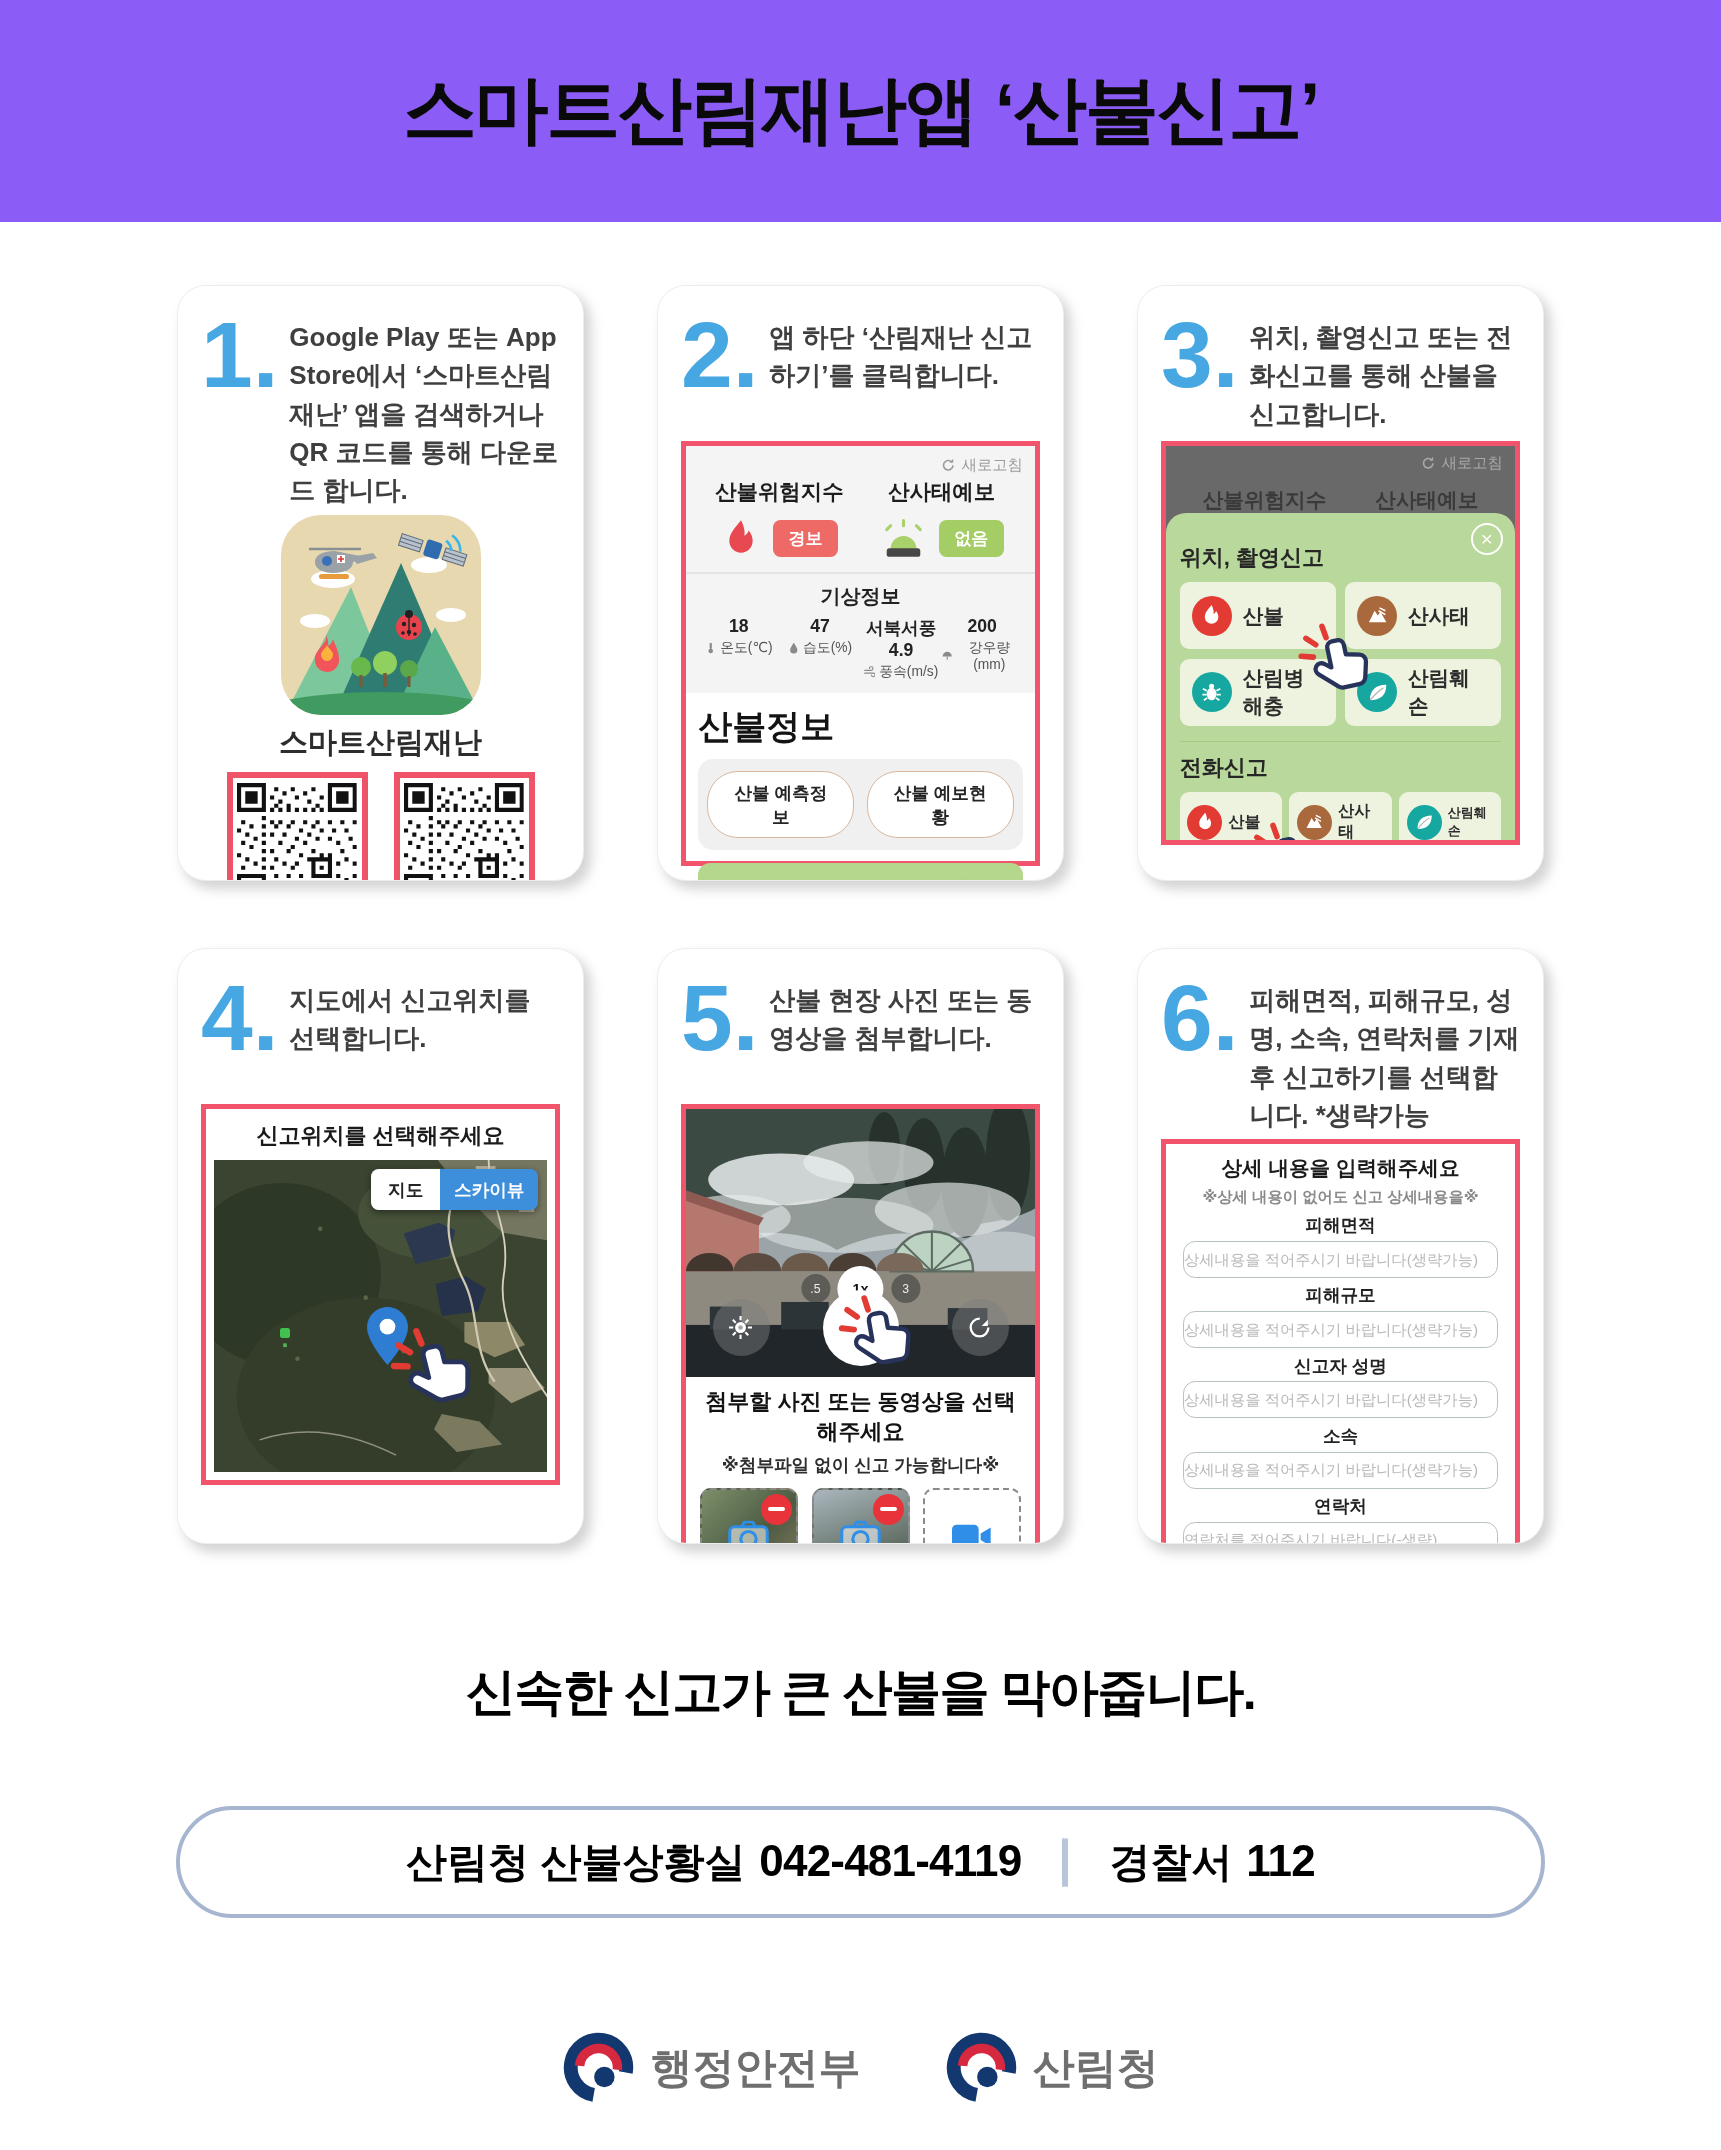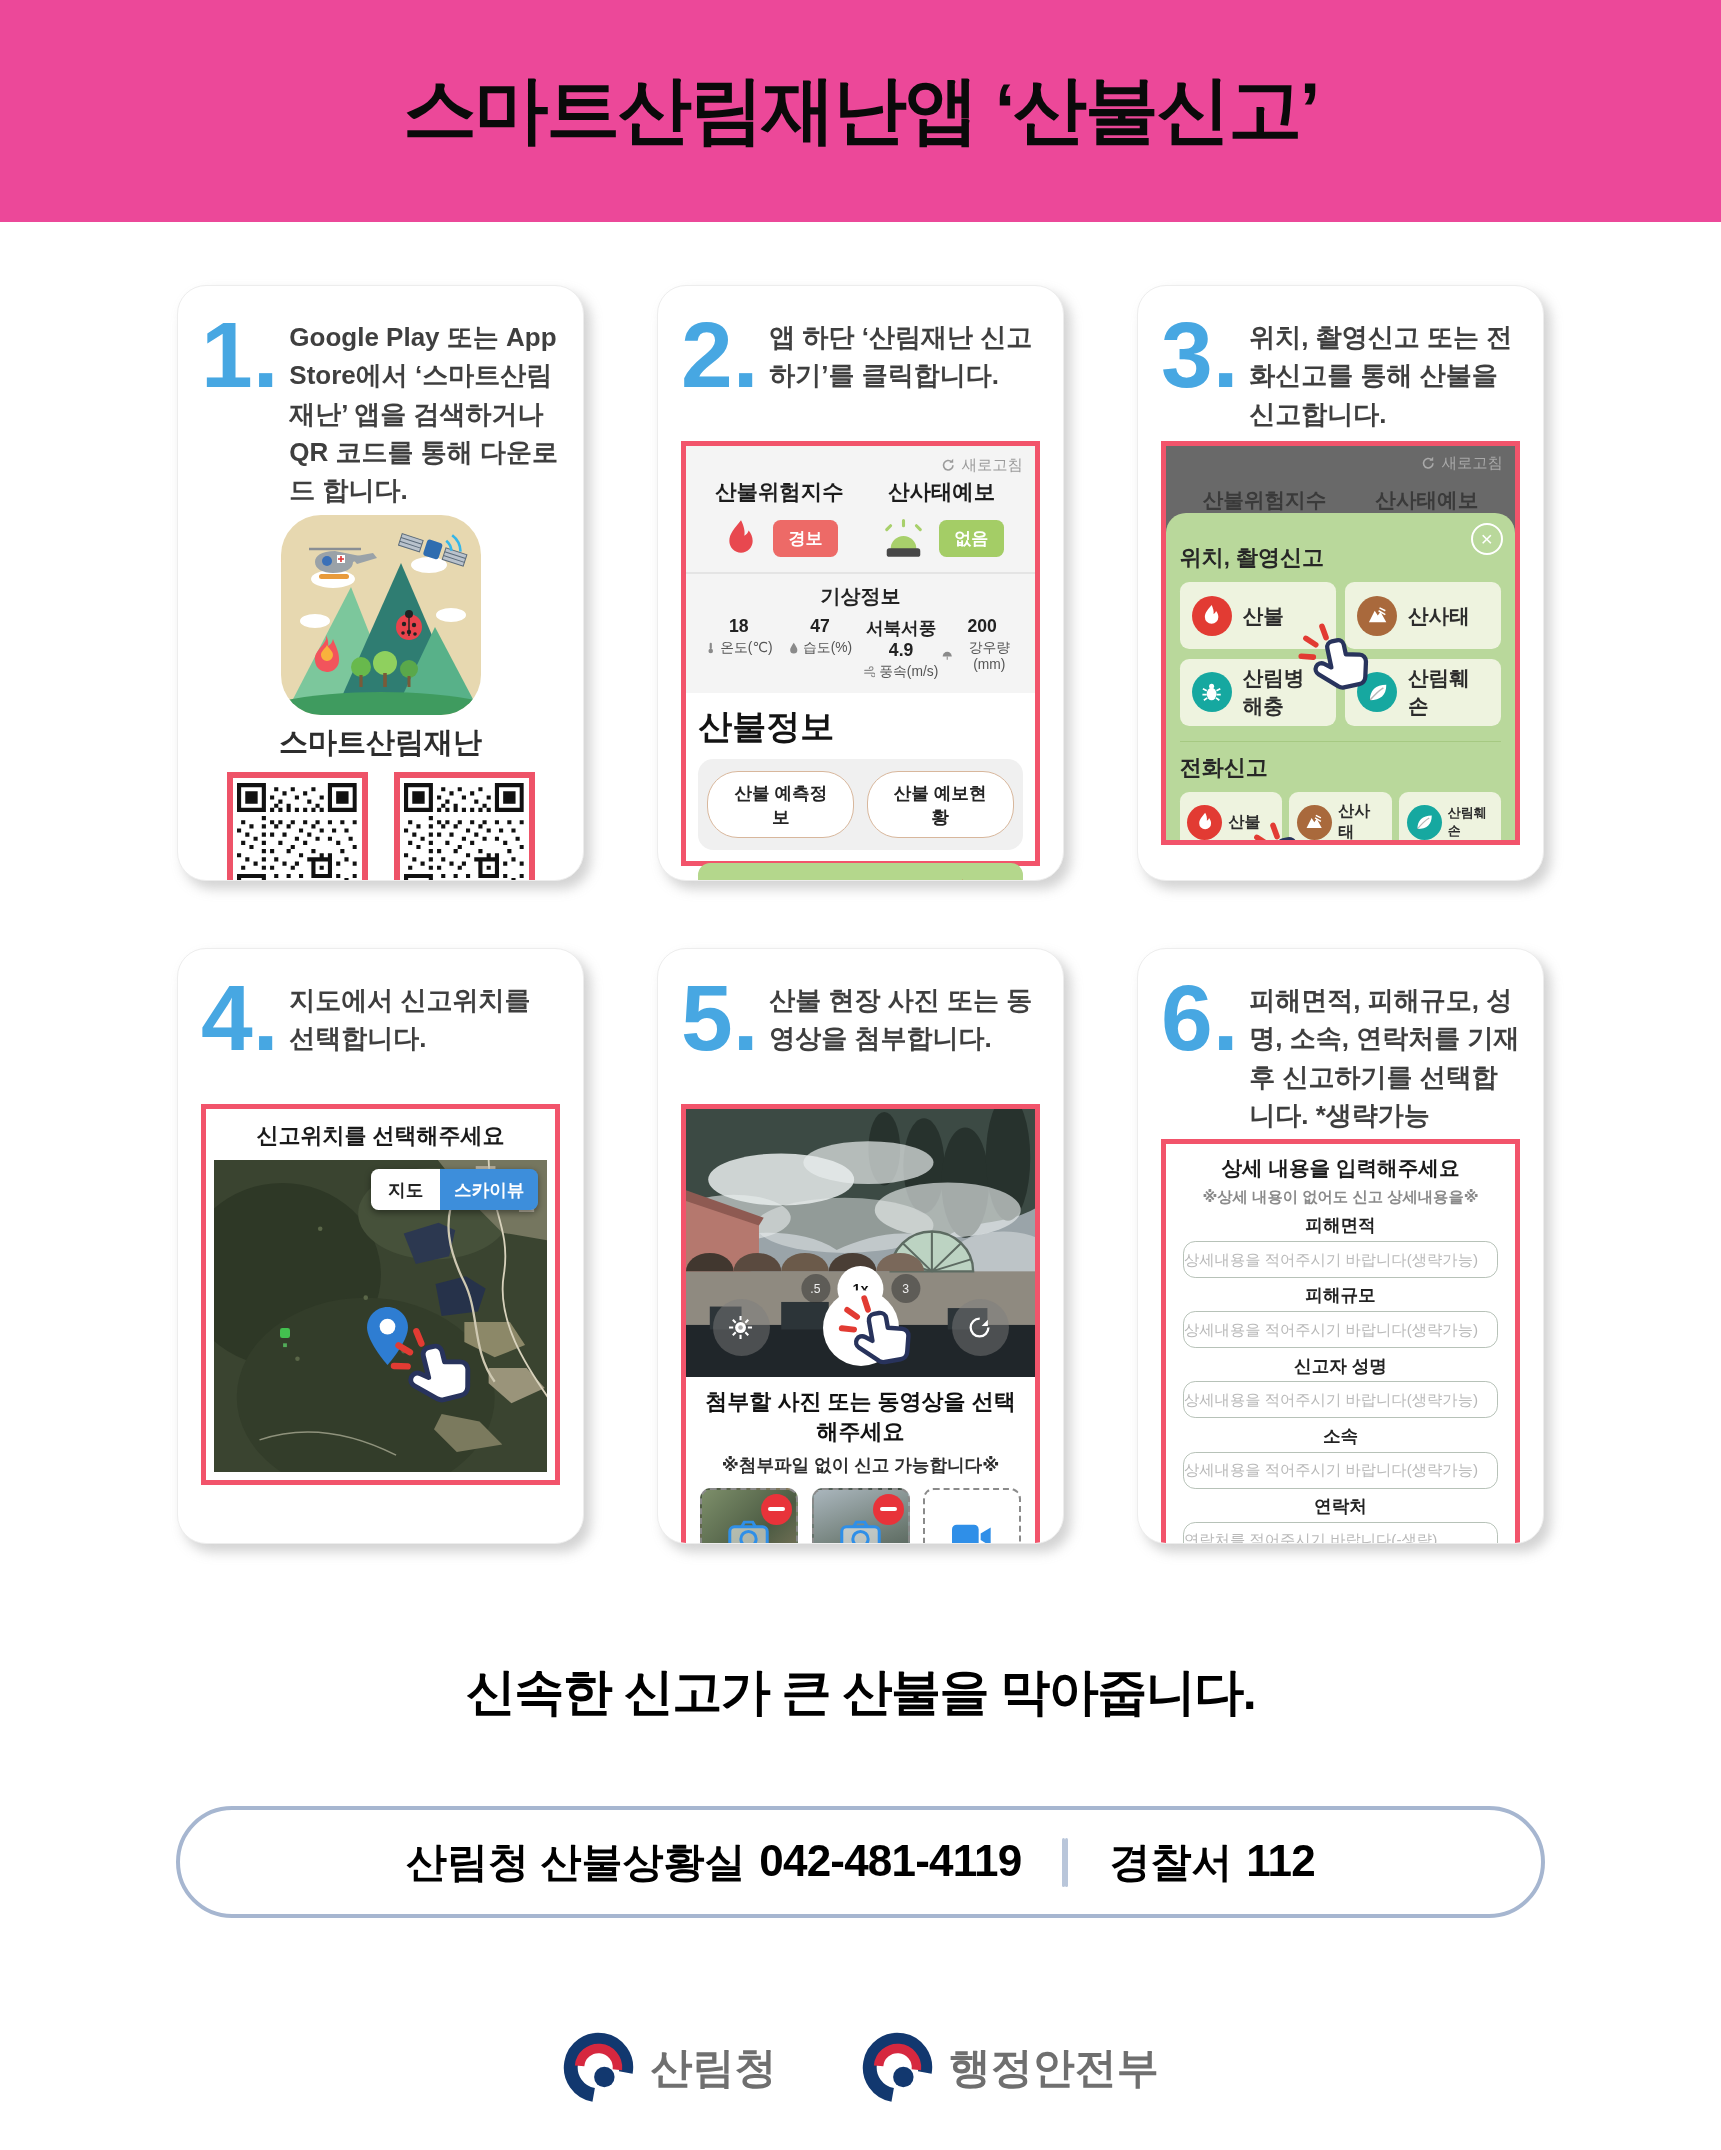--- a/index.html
+++ b/index.html
@@ -3,21 +3,21 @@
 <meta charset="utf-8">
 <style>
   * { box-sizing: border-box; margin: 0; padding: 0; }
   html,body { background:#fff; }
   .page {
     width: 1721px; height: 2151px; margin: 0 auto; position: relative;
     background:#fff; overflow: hidden;
     font-family: "Liberation Sans", "DejaVu Sans", sans-serif; color:#222;
   }
   
-  .header { height: 222px; background:#ec4899; display:flex; align-items:center; justify-content:center; }
+  .header { height: 222px; background:#8b5cf6; display:flex; align-items:center; justify-content:center; }
   .header h1 { font-size: 74px; font-weight: 900; color:#0a0a0a; letter-spacing: -2.3px; }
 
   
   .grid { margin: 63px 177px 0; display:grid; grid-template-columns: repeat(3,1fr); column-gap: 73px; row-gap: 67px; }
   .card {
     background:#fff; border:0.8px solid #ededed; border-radius: 29px; height: 596px;
     box-shadow: 6.1px 7.6px 12.2px rgba(140,140,140,.38);
     padding: 29px 23px 18.3px; position:relative; overflow:hidden;
   }
   .card-head { display:flex; gap:18.3px; min-height:121px; }
@@ -702,24 +702,24 @@
       <span class="c-name">경찰서</span>
       <span class="c-num">112</span>
     </div>
   </div>
 
   <div class="logos">
     <div class="logo-item">
       <svg class="logo-mark" viewBox="0 0 100 100">
           <use href="#gov-sym"></use>
         </svg>
-      <span class="logo-name">산림청</span>
+      <span class="logo-name">행정안전부</span>
     </div>
     <div class="logo-item">
       <svg class="logo-mark" viewBox="0 0 100 100">
           <use href="#gov-sym"></use>
         </svg>
-      <span class="logo-name">행정안전부</span>
+      <span class="logo-name">산림청</span>
     </div>
   </div>
 
 </div>
 
 
 </body></html>

